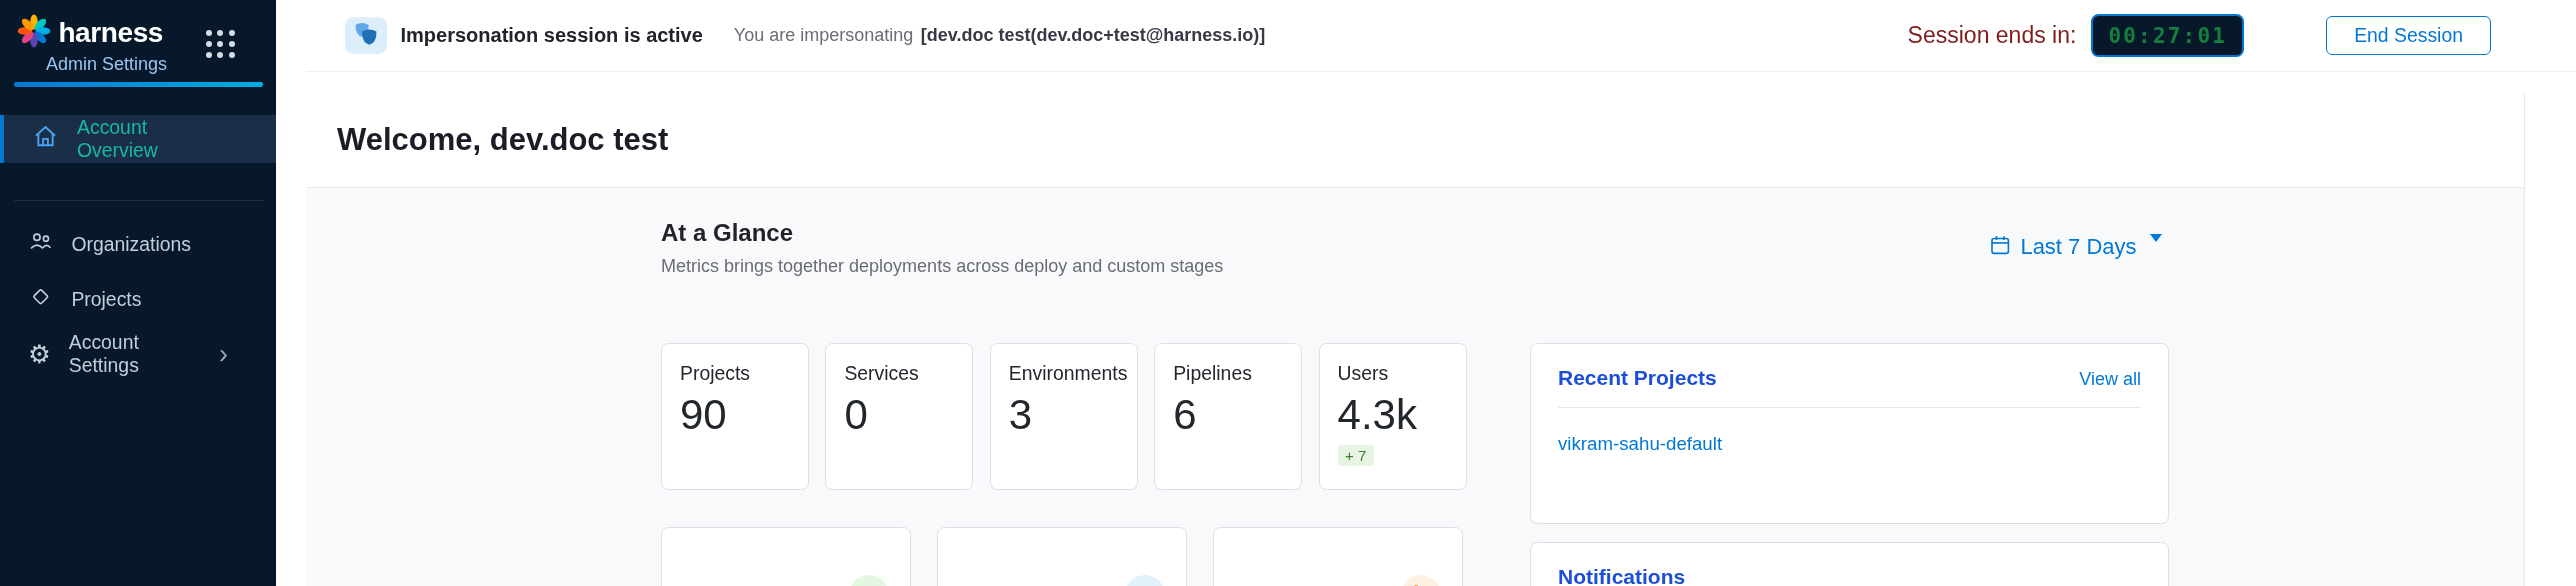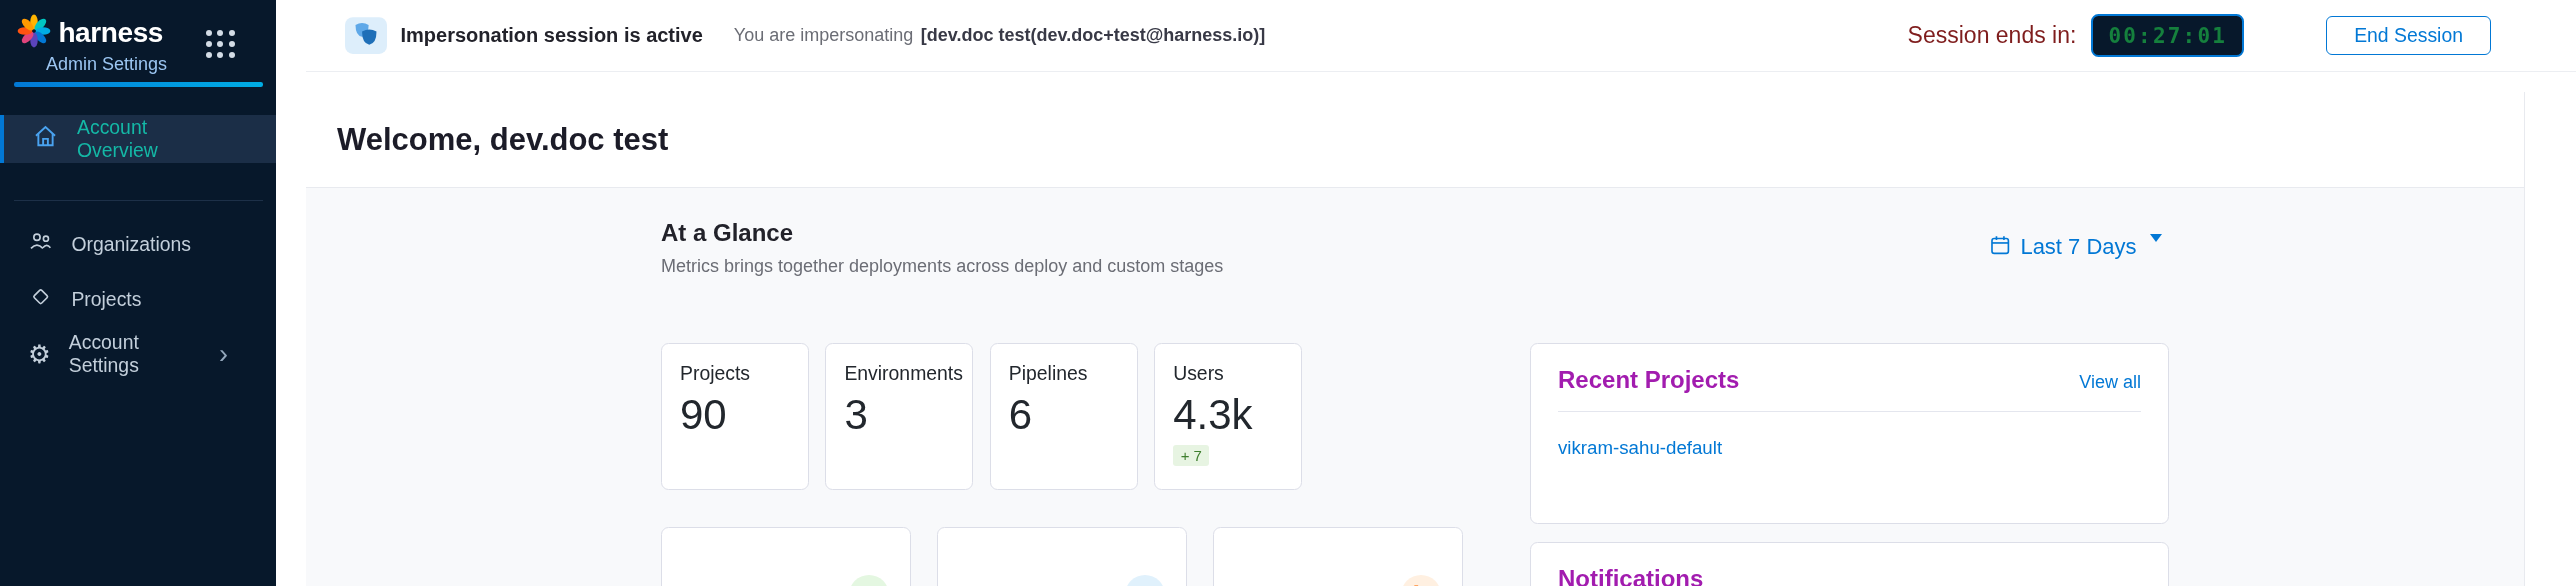--- a/index.html
+++ b/index.html
@@ -56,21 +56,21 @@
   .stat-card { width:148px; height:147px; background:#fff; border:0.7px solid #dcdee8; border-radius:7.5px;
     padding:18px; cursor:pointer; }
   .stat-label { font-size:19.4px; color:#22272d; }
   .stat-value { font-size:42px; font-weight:500; color:#22272d; margin-top:6px; }
   .stat-badge { display:inline-block; margin-top:6px; background:#e7f4e2; color:#3e7e2e;
     font-size:15px; padding:2.2px 7.5px; border-radius:3px; }
 
   .panel { background:#fff; border:0.7px solid #dcdee8; border-radius:7.5px; position:absolute; }
   .recent-panel { left:1224px; top:155px; width:639px; height:181px; padding:22.4px 27px; }
   .panel-head { display:flex; align-items:baseline; justify-content:space-between; }
-  .panel-title { font-size:24px; font-weight:700; color:#a21caf; }
+  .panel-title { font-size:21px; font-weight:700; color:#1d4ed8; }
   .view-all { font-size:18px; color:#0278d5; cursor:pointer; }
   .panel-divider { border-top:0.7px solid #e4e6ee; margin-top:16.4px; }
   .proj-link { display:block; font-size:18.7px; color:#0278d5; margin-top:25.4px; cursor:pointer; }
 
   .modules-row { position:absolute; left:355px; top:339px; display:flex; gap:26px; }
   .module-card { width:250px; height:135px; background:#fff; border:0.7px solid #dcdee8; border-radius:7.5px;
     padding:10.5px 21px; display:flex; align-items:center; justify-content:space-between; cursor:pointer; }
   .module-label { font-size:20px; font-weight:700; color:#22272d; }
   .module-icon { width:40px; height:40px; border-radius:50%; display:flex; align-items:center; justify-content:center;
     font-size:22.4px; font-weight:700; }
@@ -213,20 +213,24 @@
     <span>Last 7 Days</span>
     <span class="caret"></span>
   </div>
 
   <div class="stats-row">
     <div class="stat-card">
       <div class="stat-label">Projects</div>
       <div class="stat-value">90</div>
     </div>
     <div class="stat-card">
+      <div class="stat-label">Services</div>
+      <div class="stat-value">0</div>
+    </div>
+    <div class="stat-card">
       <div class="stat-label">Environments</div>
       <div class="stat-value">3</div>
     </div>
     <div class="stat-card">
       <div class="stat-label">Pipelines</div>
       <div class="stat-value">6</div>
     </div>
     <div class="stat-card">
       <div class="stat-label">Users</div>
       <div class="stat-value">4.3k</div>

